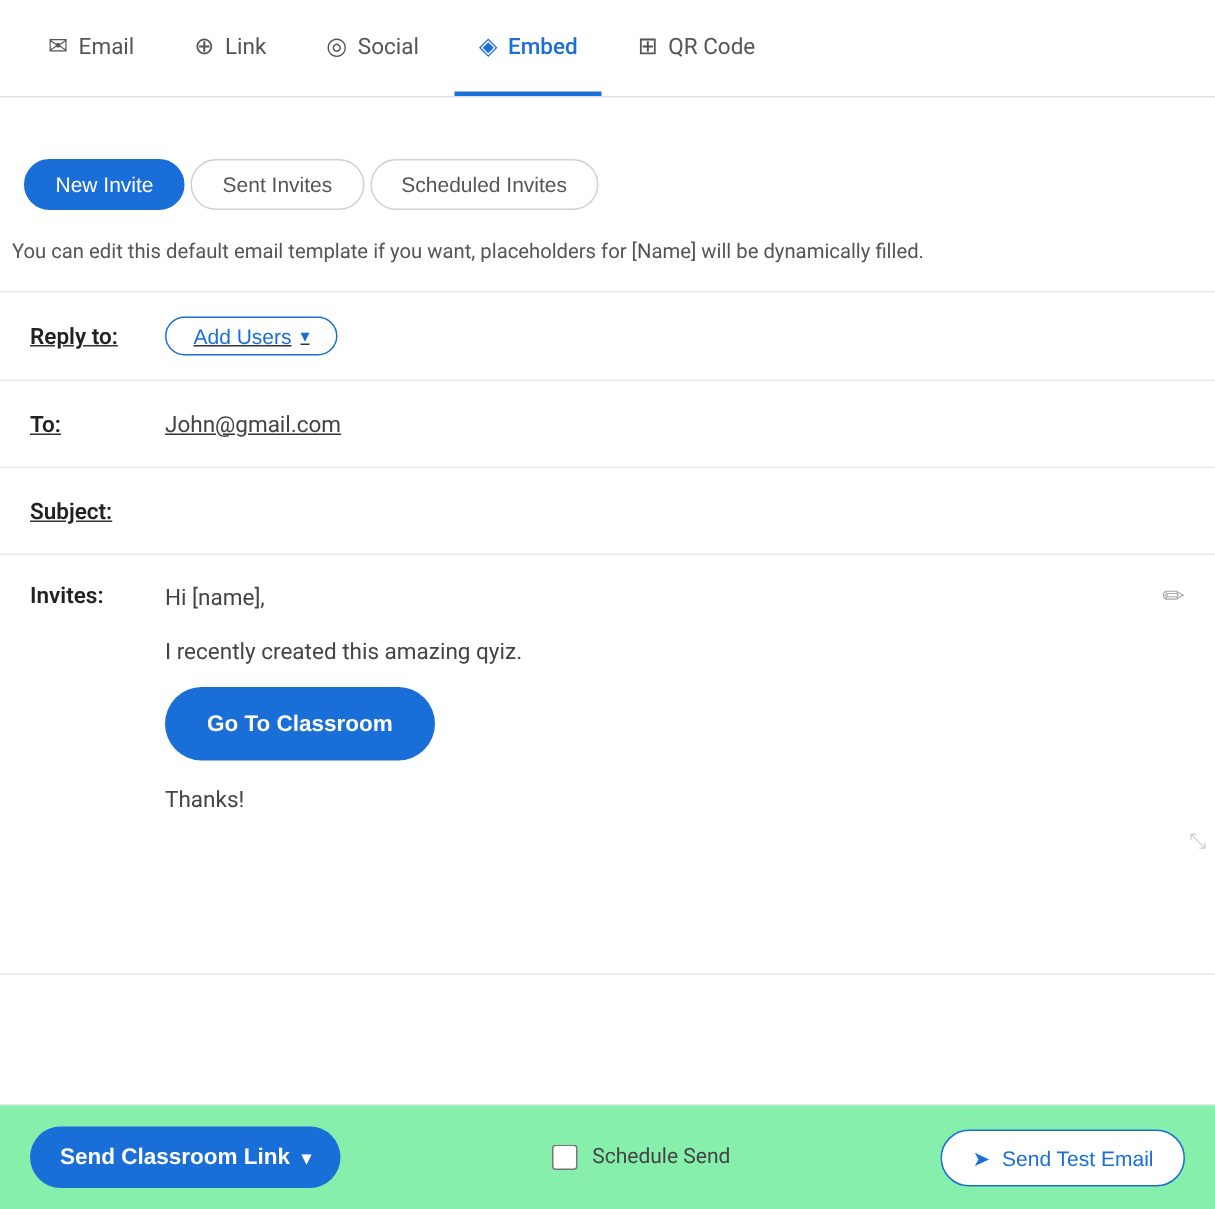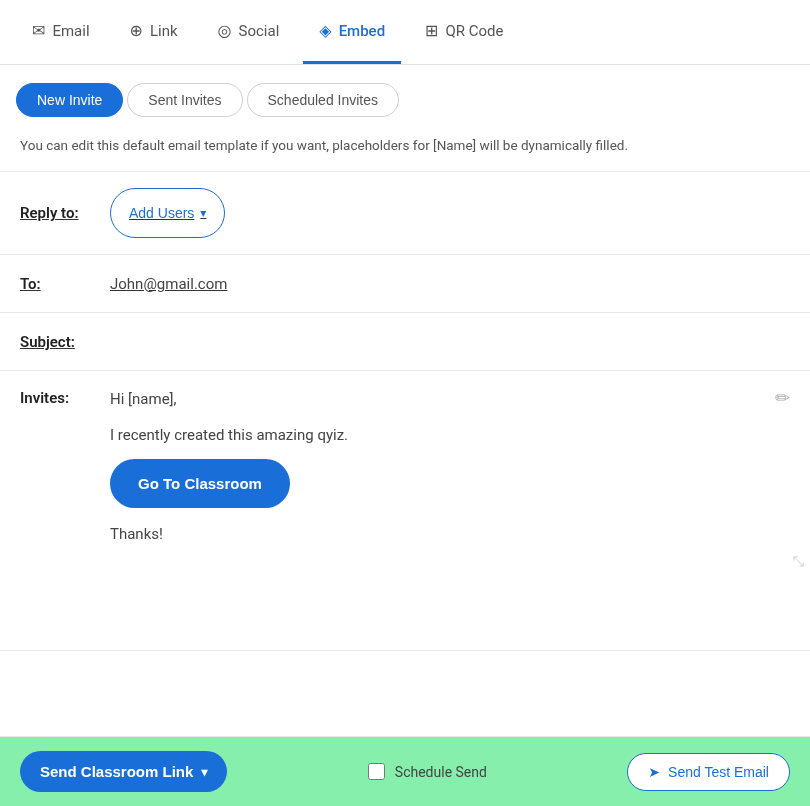--- a/index.html
+++ b/index.html
@@ -52,30 +52,31 @@
     }
     .sub-tab {
       padding: 8px 20px;
       border-radius: 30px;
       font-size: 14px;
       cursor: pointer;
       border: 1.5px solid #d0d0d0;
       background: #fff;
       color: #555;
       font-weight: 500;
+      margin-top: 23px;
     }
     .sub-tab.active {
       background: #1a6ed8;
       color: #fff;
       border-color: #1a6ed8;
     }
 
     
     .info-text {
-      padding: 0 20px 16px 20px;
+      padding: 0 20px 16px 8px;
       font-size: 13.5px;
       color: #555;
       line-height: 1.5;
     }
 
     
     .divider {
       height: 1px;
       background: #e8e8e8;
       margin: 0 0;
@@ -99,21 +100,21 @@
     }
     .form-value {
       font-size: 15px;
       color: #444;
       flex: 1;
     }
     .add-users-btn {
       display: flex;
       align-items: center;
       gap: 6px;
-      padding: 16px 18px;
+      padding: 4px 18px;
       border: 1.5px solid #1a6ed8;
       border-radius: 30px;
       color: #1a6ed8;
       background: #fff;
       font-size: 14px;
       font-weight: 500;
       cursor: pointer;
       white-space: nowrap;
     }
     .add-users-btn .chevron {
@@ -196,21 +197,21 @@
       font-size: 15px;
       font-weight: 600;
       cursor: pointer;
       border: none;
     }
     .send-classroom-btn .chevron {
       font-size: 12px;
     }
     .schedule-send {
       display: flex;
-      align-items: center;
+      align-items: flex-start;
       gap: 10px;
       font-size: 14px;
       color: #444;
       cursor: pointer;
     }
     .schedule-send input[type="checkbox"] {
       width: 17px;
       height: 17px;
       cursor: pointer;
     }

